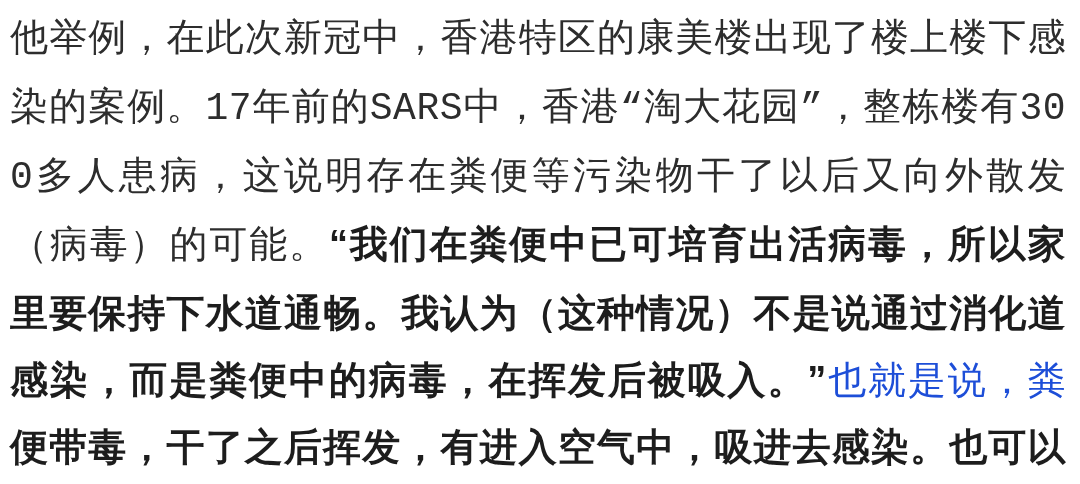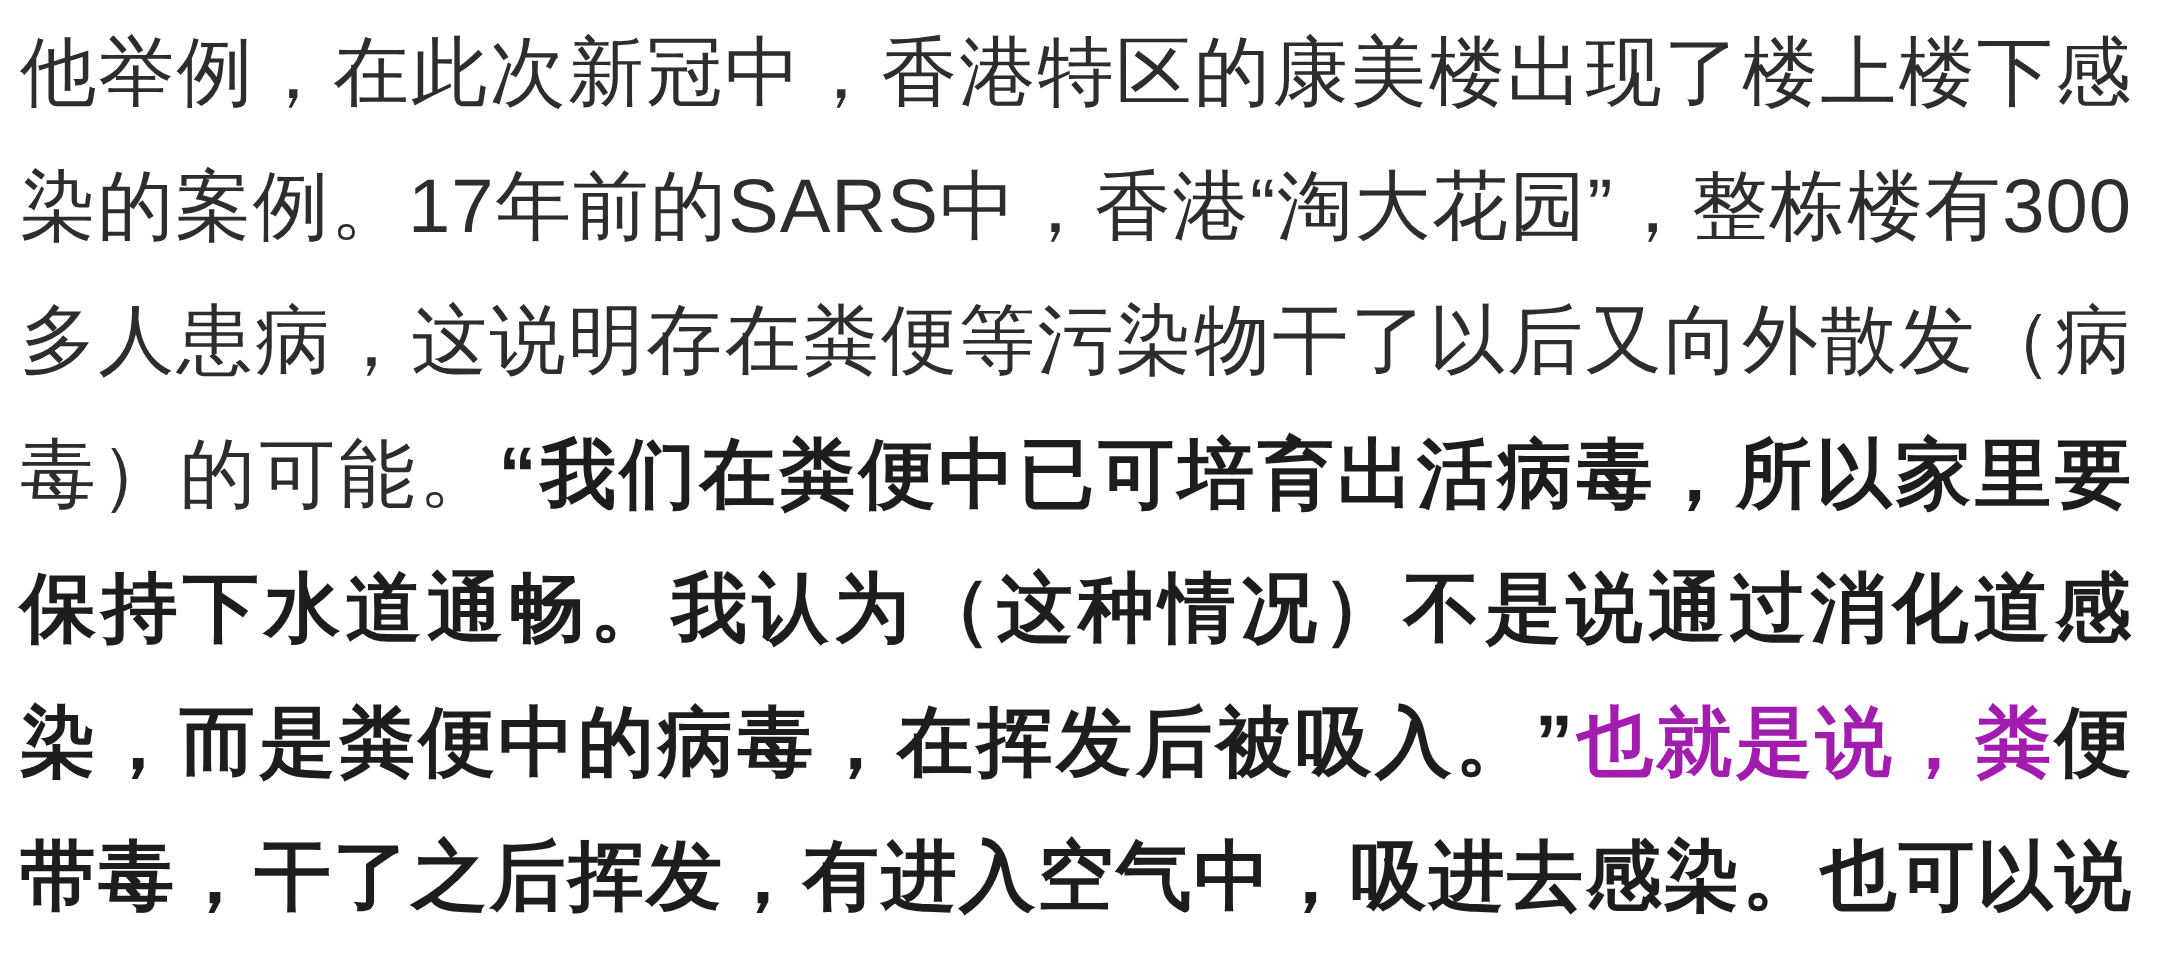--- a/index.html
+++ b/index.html
@@ -26,28 +26,29 @@
     font-size: 38px;
     line-height: 67px;
     letter-spacing: 0.5px;
     text-align: justify;
     text-justify: inter-character;
     word-break: break-all;
   }
   .seg-normal {
     font-weight: 400;
     color: #2d2d2d;
+    font-family: Liberation Mono, monospace;
   }
   .seg-bold {
     font-weight: 700;
     color: #1d1d1d;
   }
   .seg-normal2 {
-    font-weight: 700;
-    color: #a21caf;
+    font-weight: 400;
+    color: #1d4ed8;
   }
   .seg-bold2 {
     font-weight: 700;
     color: #1d1d1d;
   }
 </style>
 </head>
 <body>
 
 <div class="article">

